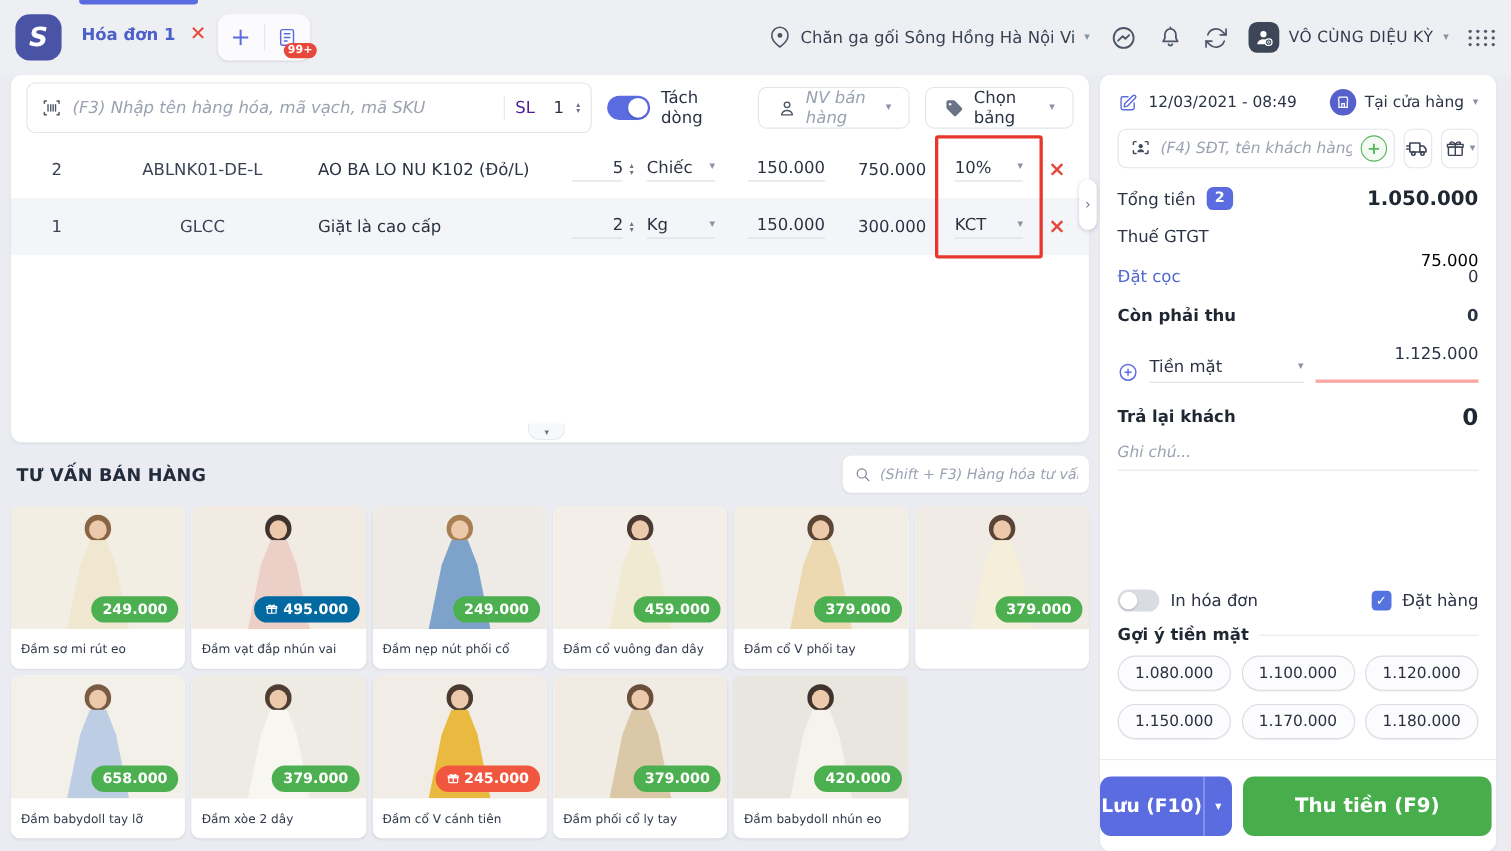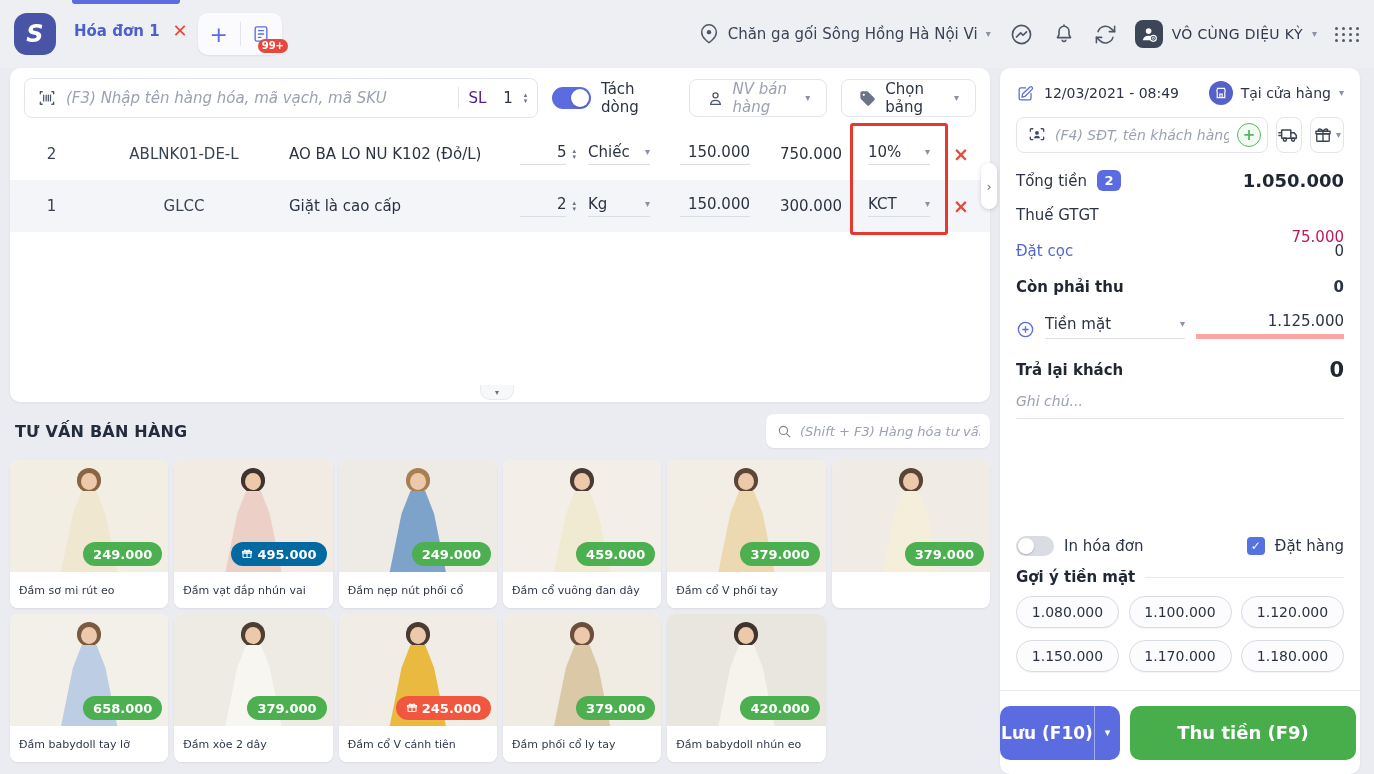--- a/index.html
+++ b/index.html
@@ -27,21 +27,21 @@
   .loc-text { font-size:15px; color:#3a4354; max-width:250px; white-space:nowrap; overflow:hidden; }
   .acct { display:flex; align-items:center; gap:9px; }
   .acct-ic { width:28px; height:28px; border-radius:8px; background:#3c4657; position:relative; display:flex; align-items:center; justify-content:center; }
   .acct-name { font-size:14px; color:#323b4c; letter-spacing:.3px; }
   .grid-dots { display:grid; grid-template-columns:repeat(4,4px); grid-gap:3px; }
   .grid-dots i { width:3px; height:3px; border-radius:50%; background:#525b6a; }
 
   
   .card { position:absolute; left:10px; top:68px; width:980px; height:334px; background:#fff; border-radius:10px; box-shadow:0 1px 3px rgba(20,30,60,.06); }
   .cart-toolbar { height:60px; display:flex; align-items:center; padding:0 14px; gap:14px; }
-  .search-box { width:530px; height:40px; border:1px solid #e2e5ec; border-radius:8px; display:flex; align-items:center; padding:0 10px 0 12px; gap:9px; background:#fff; }
+  .search-box { width:530px; height:46px; border:1px solid #e2e5ec; border-radius:8px; display:flex; align-items:center; padding:0 10px 0 12px; gap:9px; background:#fff; }
   .search-box input { flex:1; font-size:15px; color:#2b3342; min-width:0; }
   .sb-div { width:1px; height:22px; background:#e3e5ea; }
   .sl-label { color:#4c1d95; font-size:15px; }
   .sl-val { color:#2b3342; font-size:15px; margin:0 2px 0 8px; }
   .stepper { display:inline-flex; flex-direction:column; color:#6b7280; font-size:7px; line-height:6px; cursor:pointer; }
   .toggle-group { display:flex; align-items:center; gap:10px; }
   .toggle { width:40px; height:22px; border-radius:11px; background:#5b6be0; position:relative; cursor:pointer; }
   .toggle .knob { position:absolute; top:2px; right:2px; width:18px; height:18px; border-radius:50%; background:#fff; box-shadow:0 1px 2px rgba(0,0,0,.2); }
   .toggle.off { background:#d9dce3; }
   .toggle.off .knob { right:auto; left:2px; }
@@ -100,26 +100,26 @@
   .icon-btn.wide { width:52px; }
   .row-total { margin-top:17px; justify-content:space-between; }
   .lbl { font-size:15px; color:#2b3345; }
   .lbl.bold { font-weight:700; color:#1f2733; }
   .lbl.link { color:#5068d0; cursor:pointer; }
   .total-left { display:flex; align-items:center; gap:10px; }
   .count-badge { min-width:24px; height:21px; border-radius:6px; background:#5b6be0; color:#fff; font-size:13px; font-weight:700; display:flex; align-items:center; justify-content:center; padding:0 5px; }
   .big-val { font-size:18px; font-weight:700; color:#1f2733; }
   .row-line { margin-top:12px; justify-content:space-between; height:24px; }
   .val { font-size:15px; color:#2b3345; }
-  .val.accent { color:#be185d;margin-top:44px; }
+  .val.accent { color:#000000;margin-top:44px; }
   .val.bold { font-weight:700; }
   .row-pay { margin-top:13px; justify-content:space-between; align-items:flex-end; }
   .pay-left { display:flex; align-items:flex-end; gap:10px; }
   .pay-sel { display:flex; align-items:center; justify-content:space-between; width:140px; border-bottom:1px solid #dcdfe6; padding-bottom:5px; font-size:15px; cursor:pointer; }
-  .pay-amt { width:148px; border-bottom:5px solid #fca5a5; padding-bottom:4px; }
+  .pay-amt { width:148px; border-bottom:3px solid #fca5a5; padding-bottom:15px; }
   .pay-amt input { width:100%; text-align:right; font-size:15px; color:#2b3345; }
   .row-change { margin-top:19px; justify-content:space-between; }
   .change-val { font-size:21px; font-weight:700; color:#1f2733; }
   .row-note { margin-top:10px; border-bottom:1px solid #e2e5ec; padding-bottom:8px; }
   .row-note input { width:100%; font-size:14px; }
   .spacer { flex:1; }
   .row-opts { justify-content:space-between; }
   .opt-left, .opt-right { display:flex; align-items:center; gap:10px; }
   .checkbox { width:18px; height:18px; border-radius:4px; background:#5472e0; color:#fff; font-size:12px; font-weight:700; display:flex; align-items:center; justify-content:center; cursor:pointer; }
   .row-gyl { margin-top:12px; display:flex; align-items:center; gap:10px; }

